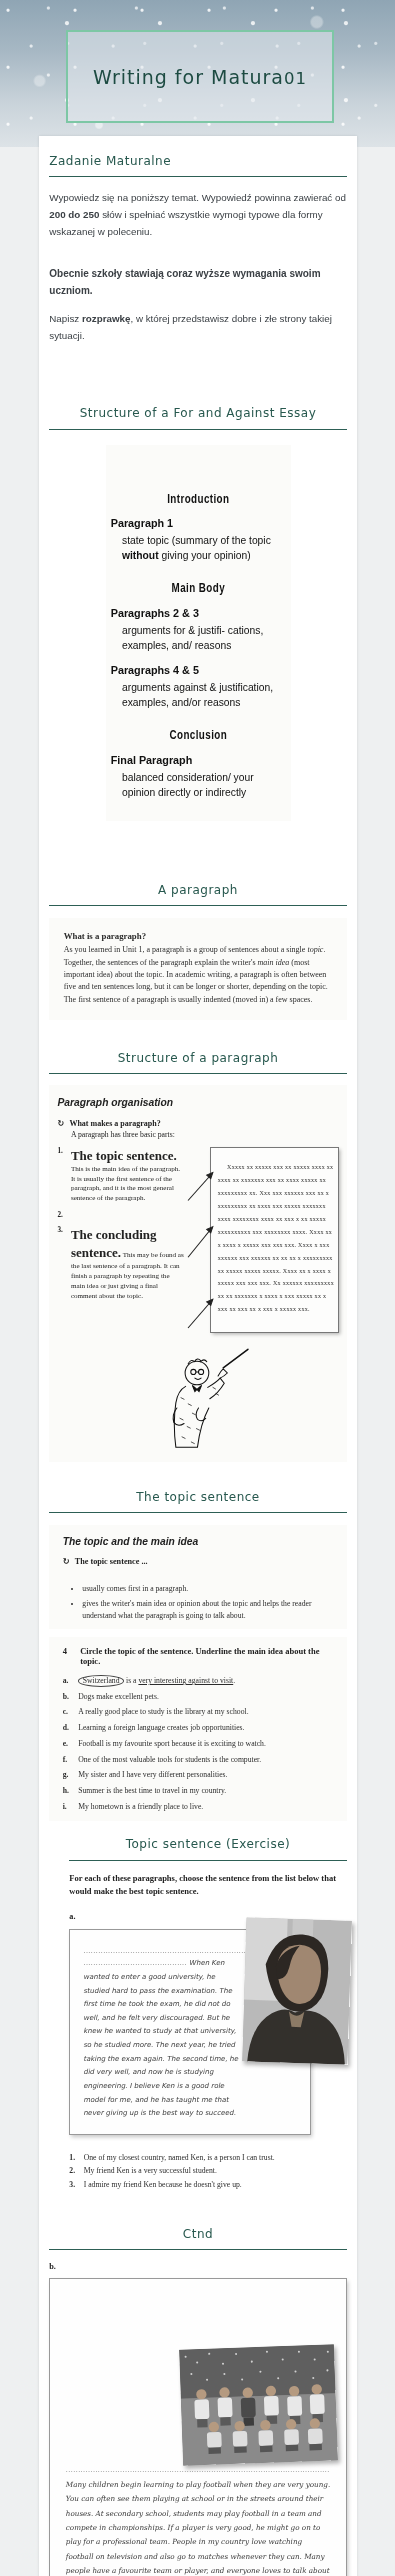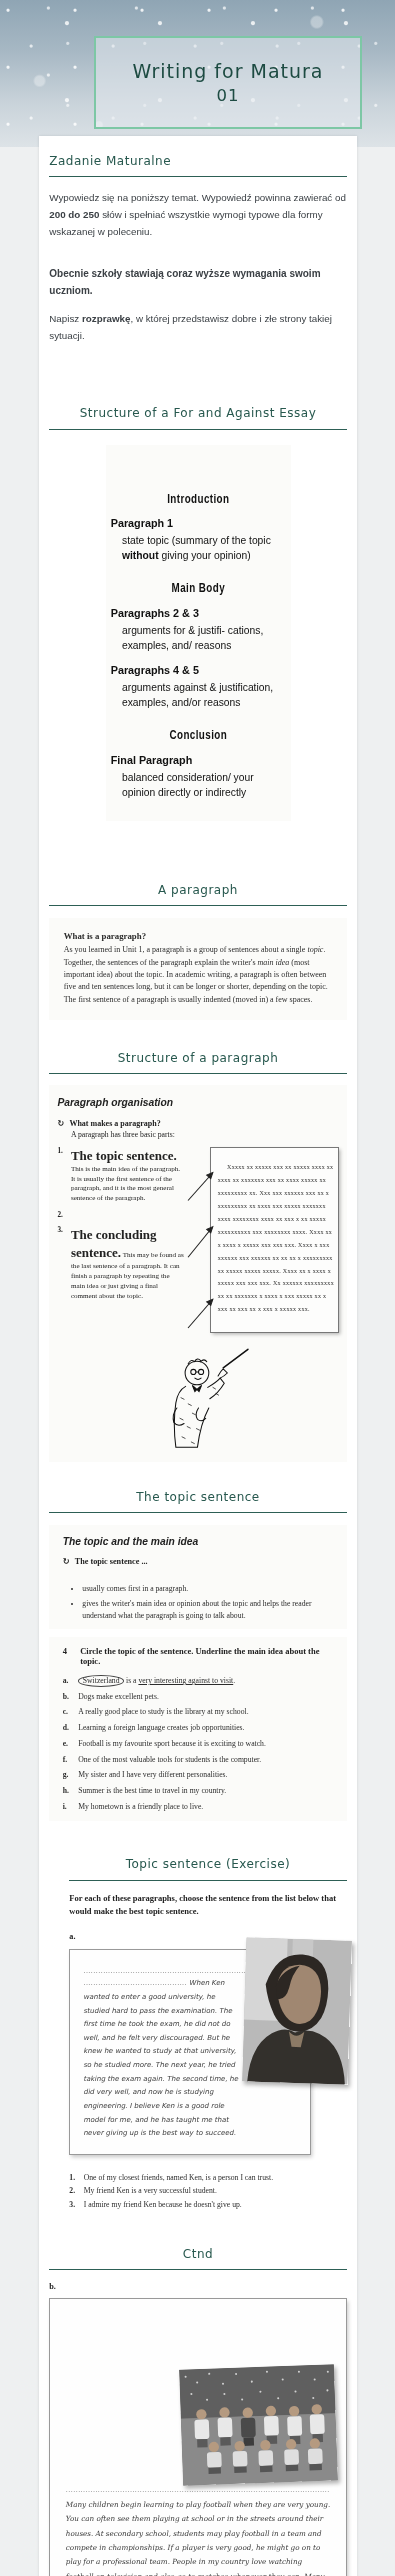--- a/index.html
+++ b/index.html
@@ -19,24 +19,24 @@
       radial-gradient(circle at 72% 30%, rgba(255,255,255,.8) 1.5px, transparent 2.6px),
       radial-gradient(circle at 88% 70%, rgba(255,255,255,.6) 1px, transparent 2.1px),
       radial-gradient(circle at 55% 12%, rgba(255,255,255,.7) 1px, transparent 2.1px),
       radial-gradient(circle at 25% 85%, rgba(255,255,255,.5) 3.1px, transparent 4.6px),
       radial-gradient(circle at 80% 15%, rgba(255,255,255,.35) 5.2px, transparent 7.2px),
       radial-gradient(circle at 10% 55%, rgba(255,255,255,.35) 4.6px, transparent 6.7px),
       linear-gradient(180deg,#8fa5b4 0%,#a7b8c4 35%,#c9d3da 70%,#dde3e7 100%);
     background-size:67px 57px,82px 72px,93px 77px,77px 62px,88px 67px,100% 100%,100% 100%,100% 100%,100% 100%;
   }
   .title-box {
-    position:absolute; left:66px; top:36px; width:268px; height:93px;
+    position:absolute; left:66px; top:30px; width:268px; height:93px;
     border:2.6px solid #7dc7a5;
     background:rgba(226,232,236,.55);
-    display:flex; flex-direction:column; align-items:center; justify-content:center;margin-left:28px;
+    display:flex; flex-direction:row; align-items:center; justify-content:center;
   }
   .title-line { font-family:"DejaVu Sans",sans-serif; font-size:19px; color:#1d4b42; letter-spacing:1px; }
   .title-line.l2 { font-size:16.5px; margin-top:3.1px; }
 
   
   .card {
     width:318px; margin:-11.3px auto 0; background:#fff;
     padding:18.5px 10.3px 24px; box-shadow:0 0 2.6px rgba(0,0,0,.13);
     position:relative;
   }
@@ -297,21 +297,21 @@
           <span class="ex4-label">h.</span>
           <span>Summer is the best time to travel in my country.</span>
         </div>
       <div class="ex4-item">
           <span class="ex4-label">i.</span>
           <span>My hometown is a friendly place to live.</span>
         </div>
     </div>
   </section>
 
-  <section class="section" style="margin-top:36px;padding-left:20px;">
+  <section class="section" style="margin-top:16px;padding-left:20px;">
     <h2 class="hw center">Topic sentence (Exercise)</h2>
     <hr class="rule">
     <p class="tse-prompt">For each of these paragraphs, choose the sentence from the list below that would make the best topic sentence.</p>
     <p class="ex-label">a.</p>
     <div class="ken-wrap">
       <div class="ken-card">
         <div class="ken-text">
           <div class="dots" style="text-align:center;">......................................................................</div>
           <span class="dots">..........................................</span><span> When Ken wanted to enter a good university, he studied hard to pass the examination. The first time he took the exam, he did not do well, and he felt very discouraged. But he knew he wanted to study at that university, so he studied more. The next year, he tried taking the exam again. The second time, he did very well, and now he is studying engineering. I believe Ken is a good role model for me, and he has taught me that never giving up is the best way to succeed.</span>
         </div>
@@ -323,21 +323,21 @@
         <path d="M40 90 Q60 28 110 30 Q160 32 162 95 Q162 130 150 152 Q135 178 108 180 Q75 180 58 148 Q44 120 40 90" fill="#2c2723"></path>
         <path d="M62 95 Q66 52 105 50 Q146 52 148 100 Q148 140 128 158 Q108 172 88 158 Q66 140 62 95" fill="#a08771"></path>
         <path d="M60 92 Q70 60 105 52 Q90 70 86 95 Q80 120 64 118 Q60 106 60 92" fill="#2c2723"></path>
         <path d="M10 280 Q14 210 55 185 Q80 170 100 182 Q130 170 160 190 Q195 215 200 280 Z" fill="#33302c"></path>
         <path d="M88 180 Q102 196 118 180 L112 210 L94 210 Z" fill="#8c7a66"></path>
       </svg>
     </div>
     <div class="options">
       <div class="opt-row">
           <span class="opt-num">1.</span>
-          <span>One of my closest friends, named Ken, is a person I can trust.</span>
+          <span>One of my closest country, named Ken, is a person I can trust.</span>
         </div>
       <div class="opt-row">
           <span class="opt-num">2.</span>
           <span>My friend Ken is a very successful student.</span>
         </div>
       <div class="opt-row">
           <span class="opt-num">3.</span>
           <span>I admire my friend Ken because he doesn't give up.</span>
         </div>
     </div>

